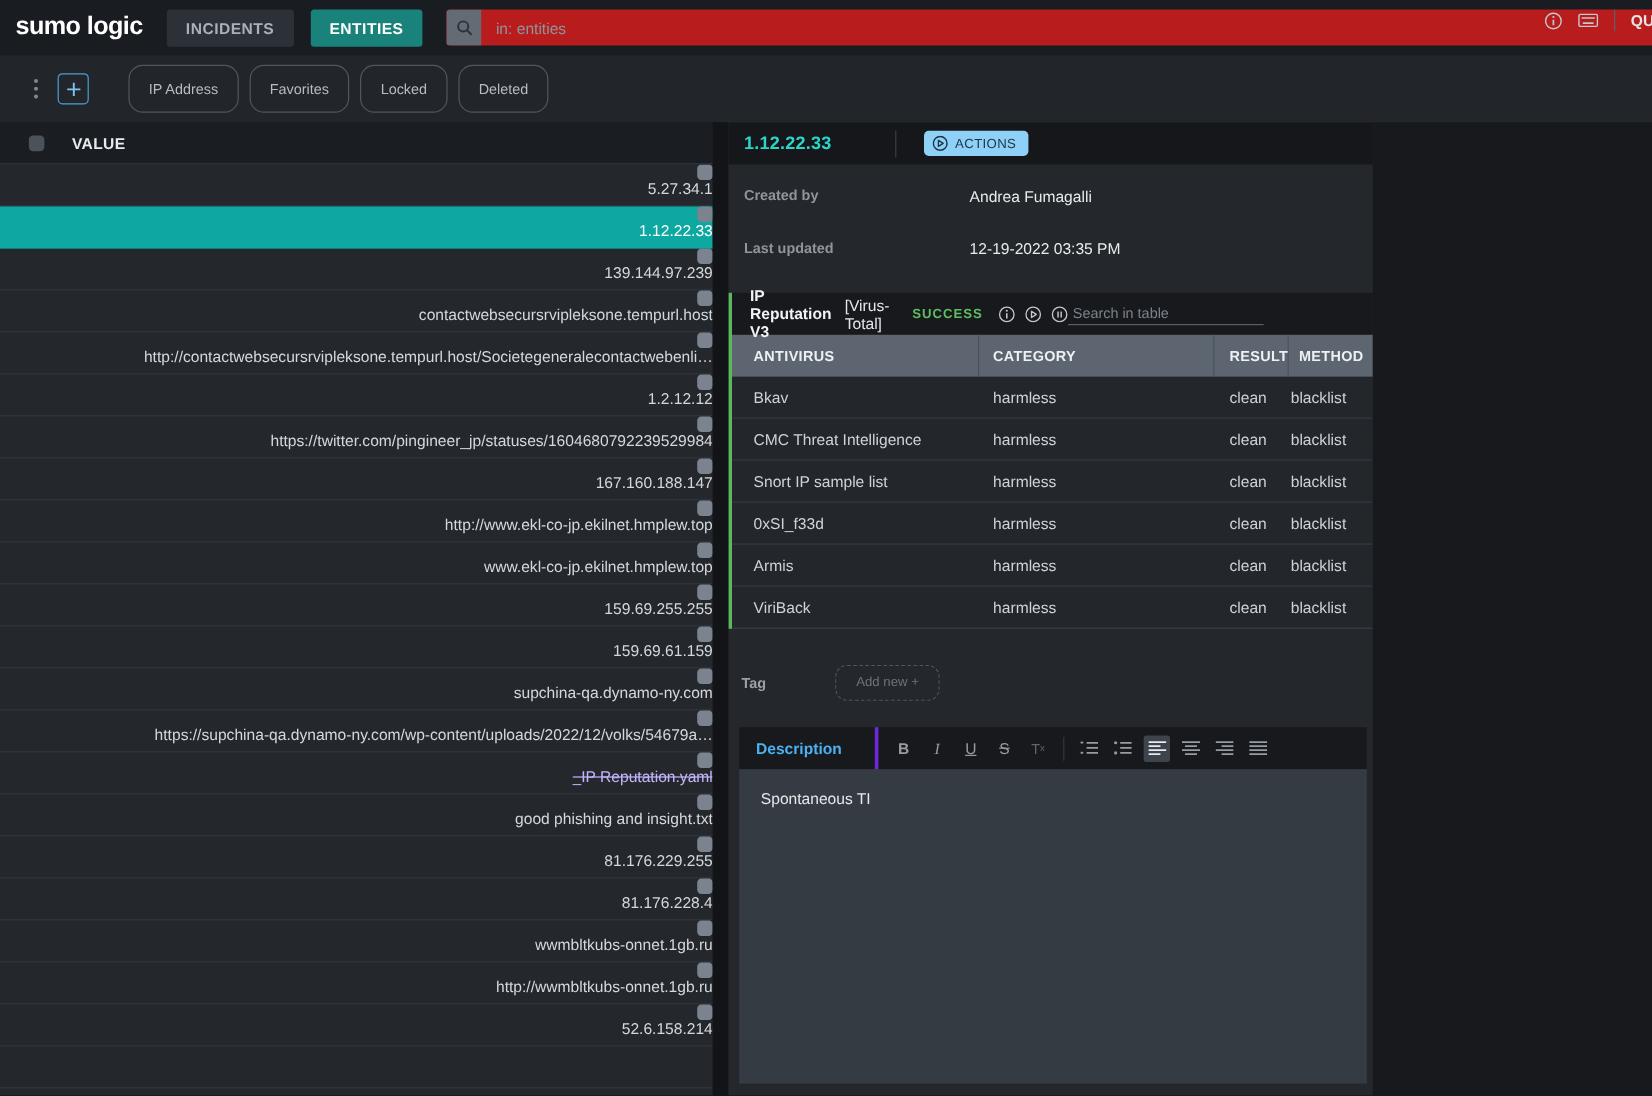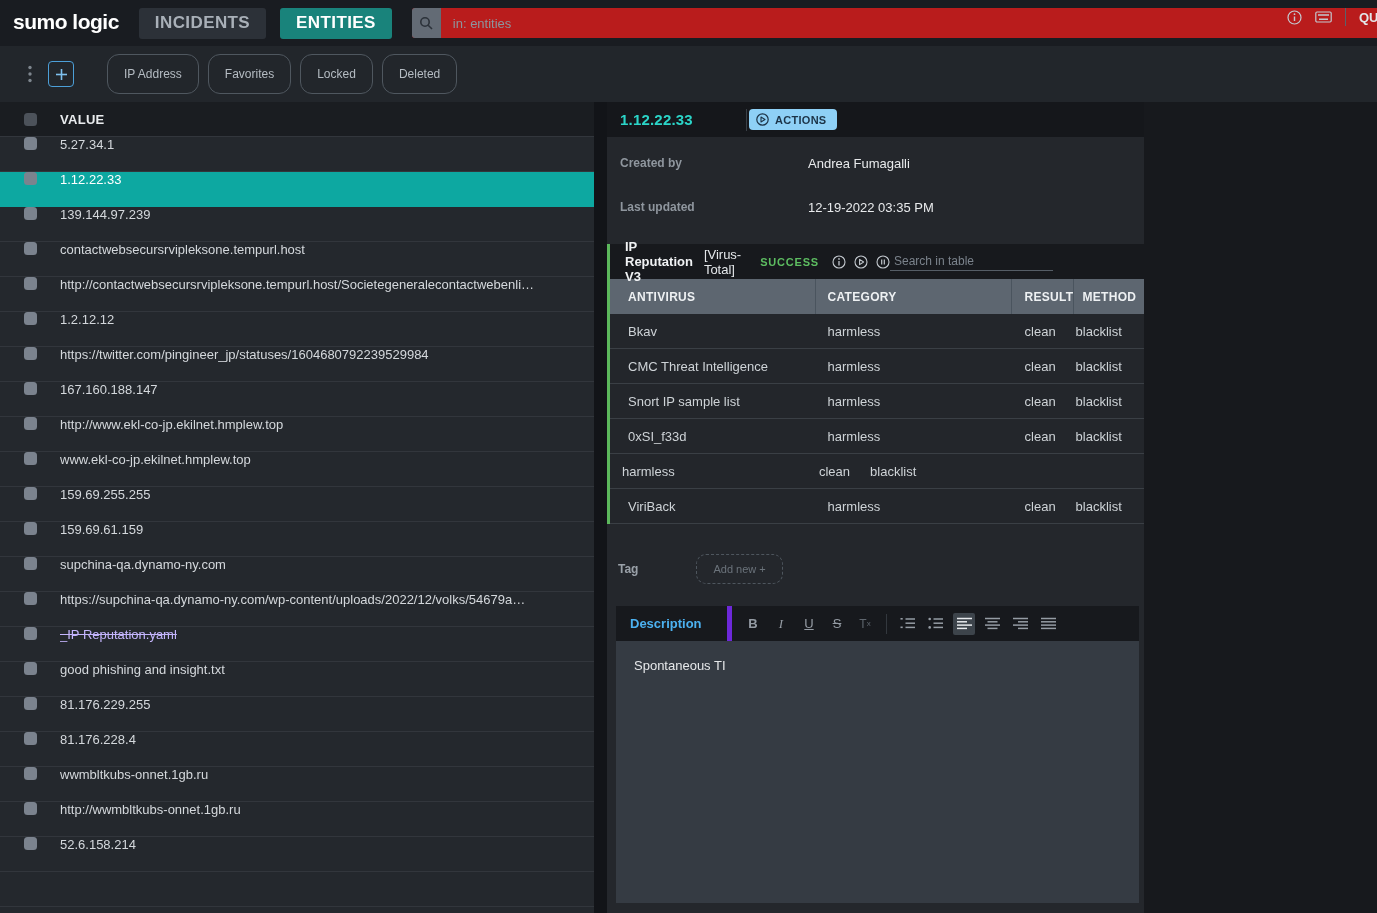--- a/index.html
+++ b/index.html
@@ -18,21 +18,21 @@
     display:flex; align-items:center;
   }
   .logo {
     font-size:21px; font-weight:bold; letter-spacing:-0.5px; color:#fff;
     padding:0 16px 2px 13px; white-space:nowrap;
   }
   .top-tabs { display:flex; gap:14px; margin-left:4px; }
   .top-tab {
     height:31px; padding:0 16px; border:none; border-radius:3px;
     background:#2c3138; color:#a9b0b8; font-family:inherit;
-    font-size:17px; font-weight:bold; letter-spacing:0.4px; cursor:pointer;
+    font-size:13px; font-weight:bold; letter-spacing:0.4px; cursor:pointer;
   }
   .top-tab.active { background:var(--brand-teal,#19837b); color:#fff; }
   .searchbar {
     margin-left:20px; flex:1; height:30px; display:flex; align-items:flex-start;
     background:#b91c1c; border-radius:3px 0 0 3px; overflow:hidden;
   }
   .search-iconbox {
     width:29px; height:30px; background:#636b75; display:flex;
     align-items:center; justify-content:center; flex:0 0 auto;
   }
@@ -74,41 +74,41 @@
   .list-header {
     height:35px; background:#1a1d21; border-bottom:1px solid #32363c;
     display:flex; align-items:center; flex:0 0 auto;
   }
   .cb { width:13px; height:13px; border-radius:3.5px; background:#7b838e; flex:0 0 auto; cursor:pointer; }
   .cb.header-cb { background:#4c525a; }
   .list-header .cb, .row .cb { margin-left:24px; }
   .col-title { margin-left:23px; font-size:13px; font-weight:bold; letter-spacing:0.3px; color:#e9ecee; }
   .rows { flex:1; overflow:hidden; }
   .row {
-    height:35px; display:flex; align-items:flex-start;
-    border-bottom:1px solid #32363c; cursor:pointer;
+    height:35px; display:flex; align-items:flex-end;
+    border-bottom:1px solid #32363c; cursor:pointer;flex-direction:column;
   }
   .row-value {
     margin-left:23px; font-size:13px; color:#d4d8dc; white-space:nowrap;
     overflow:hidden; max-width:520px;
   }
   .row.selected { background:var(--accent-teal,#0da8a1); border-bottom-color:var(--accent-teal,#0da8a1); }
   .row.selected .row-value { color:#fff; }
   .row.deleted .row-value { color:#c4b5fd; text-decoration:line-through; }
 
   
   .detail-header {
     height:35px; background:#15171b; display:flex; align-items:center;
   }
   .detail-title { margin-left:13px; font-size:15px; font-weight:bold; color:var(--title-teal,#2bd5c8); letter-spacing:0.2px; }
   .dh-div { width:1px; height:22px; background:#3a4047; margin-left:53px; }
   .actions-btn {
-    margin-left:2px; height:21px; padding:0 10px 0 7px; border:none; border-radius:4px;
+    margin-left:23px; height:21px; padding:0 10px 0 7px; border:none; border-radius:4px;
     background:var(--action-blue,#8ed0f6); color:#1c3347; font-family:inherit;
-    font-size:11px; font-weight:bold; letter-spacing:0.3px; cursor:pointer;
+    font-size:11px; font-weight:normal; letter-spacing:0.3px; cursor:pointer;
     display:flex; align-items:center; gap:6px;
   }
 
   
   .meta { padding:19px 13px 0; }
   .meta-row { display:flex; margin-bottom:29px; }
   .meta-label { width:188px; font-size:12px; font-weight:bold; color:#8f969e; }
   .meta-value { font-size:13px; color:#e8eaec; }
 
   
@@ -145,21 +145,21 @@
     border:1px dashed #4e565e; border-radius:10px; color:#6b737b;
     font-family:inherit; font-size:11px; cursor:pointer;
   }
 
   
   .desc { margin:22px 5px 0 9px; }
   .desc-header { height:35px; background:#17191d; display:flex; align-items:center; }
   .desc-tab {
     width:116px; align-self:stretch; display:flex; align-items:center;
     padding-left:14px; font-size:13px; font-weight:bold; color:var(--link-blue,#4cb1f0);
-    border-right:5px solid #6d28d9; cursor:pointer;
+    border-right:3px solid #6d28d9; cursor:pointer;
   }
   .fmt { display:flex; align-items:center; gap:6px; margin-left:10px; }
   .fmt-btn {
     width:22px; height:22px; display:flex; align-items:center; justify-content:center;
     color:#959ca4; font-size:13px; cursor:pointer; border-radius:2px; flex:0 0 auto;
   }
   .fmt-btn.active { background:#3d444b; color:#e8ebee; }
   .fmt-btn.dim { color:#5f666e; }
   .fmt-sep { width:1px; height:20px; background:#33383e; margin:0 4px; }
   .fmt-b { font-weight:bold; }
@@ -413,20 +413,21 @@
               <span class="tcell c2">clean</span>
               <span class="tcell c3">blacklist</span>
             </div>
             <div class="trow">
               <span class="tcell c0">0xSI_f33d</span>
               <span class="tcell c1">harmless</span>
               <span class="tcell c2">clean</span>
               <span class="tcell c3">blacklist</span>
             </div>
             <div class="trow">
+              <span class="tcell c0">Armis</span>
               <span class="tcell c1">harmless</span>
               <span class="tcell c2">clean</span>
               <span class="tcell c3">blacklist</span>
             </div>
             <div class="trow">
               <span class="tcell c0">ViriBack</span>
               <span class="tcell c1">harmless</span>
               <span class="tcell c2">clean</span>
               <span class="tcell c3">blacklist</span>
             </div>

